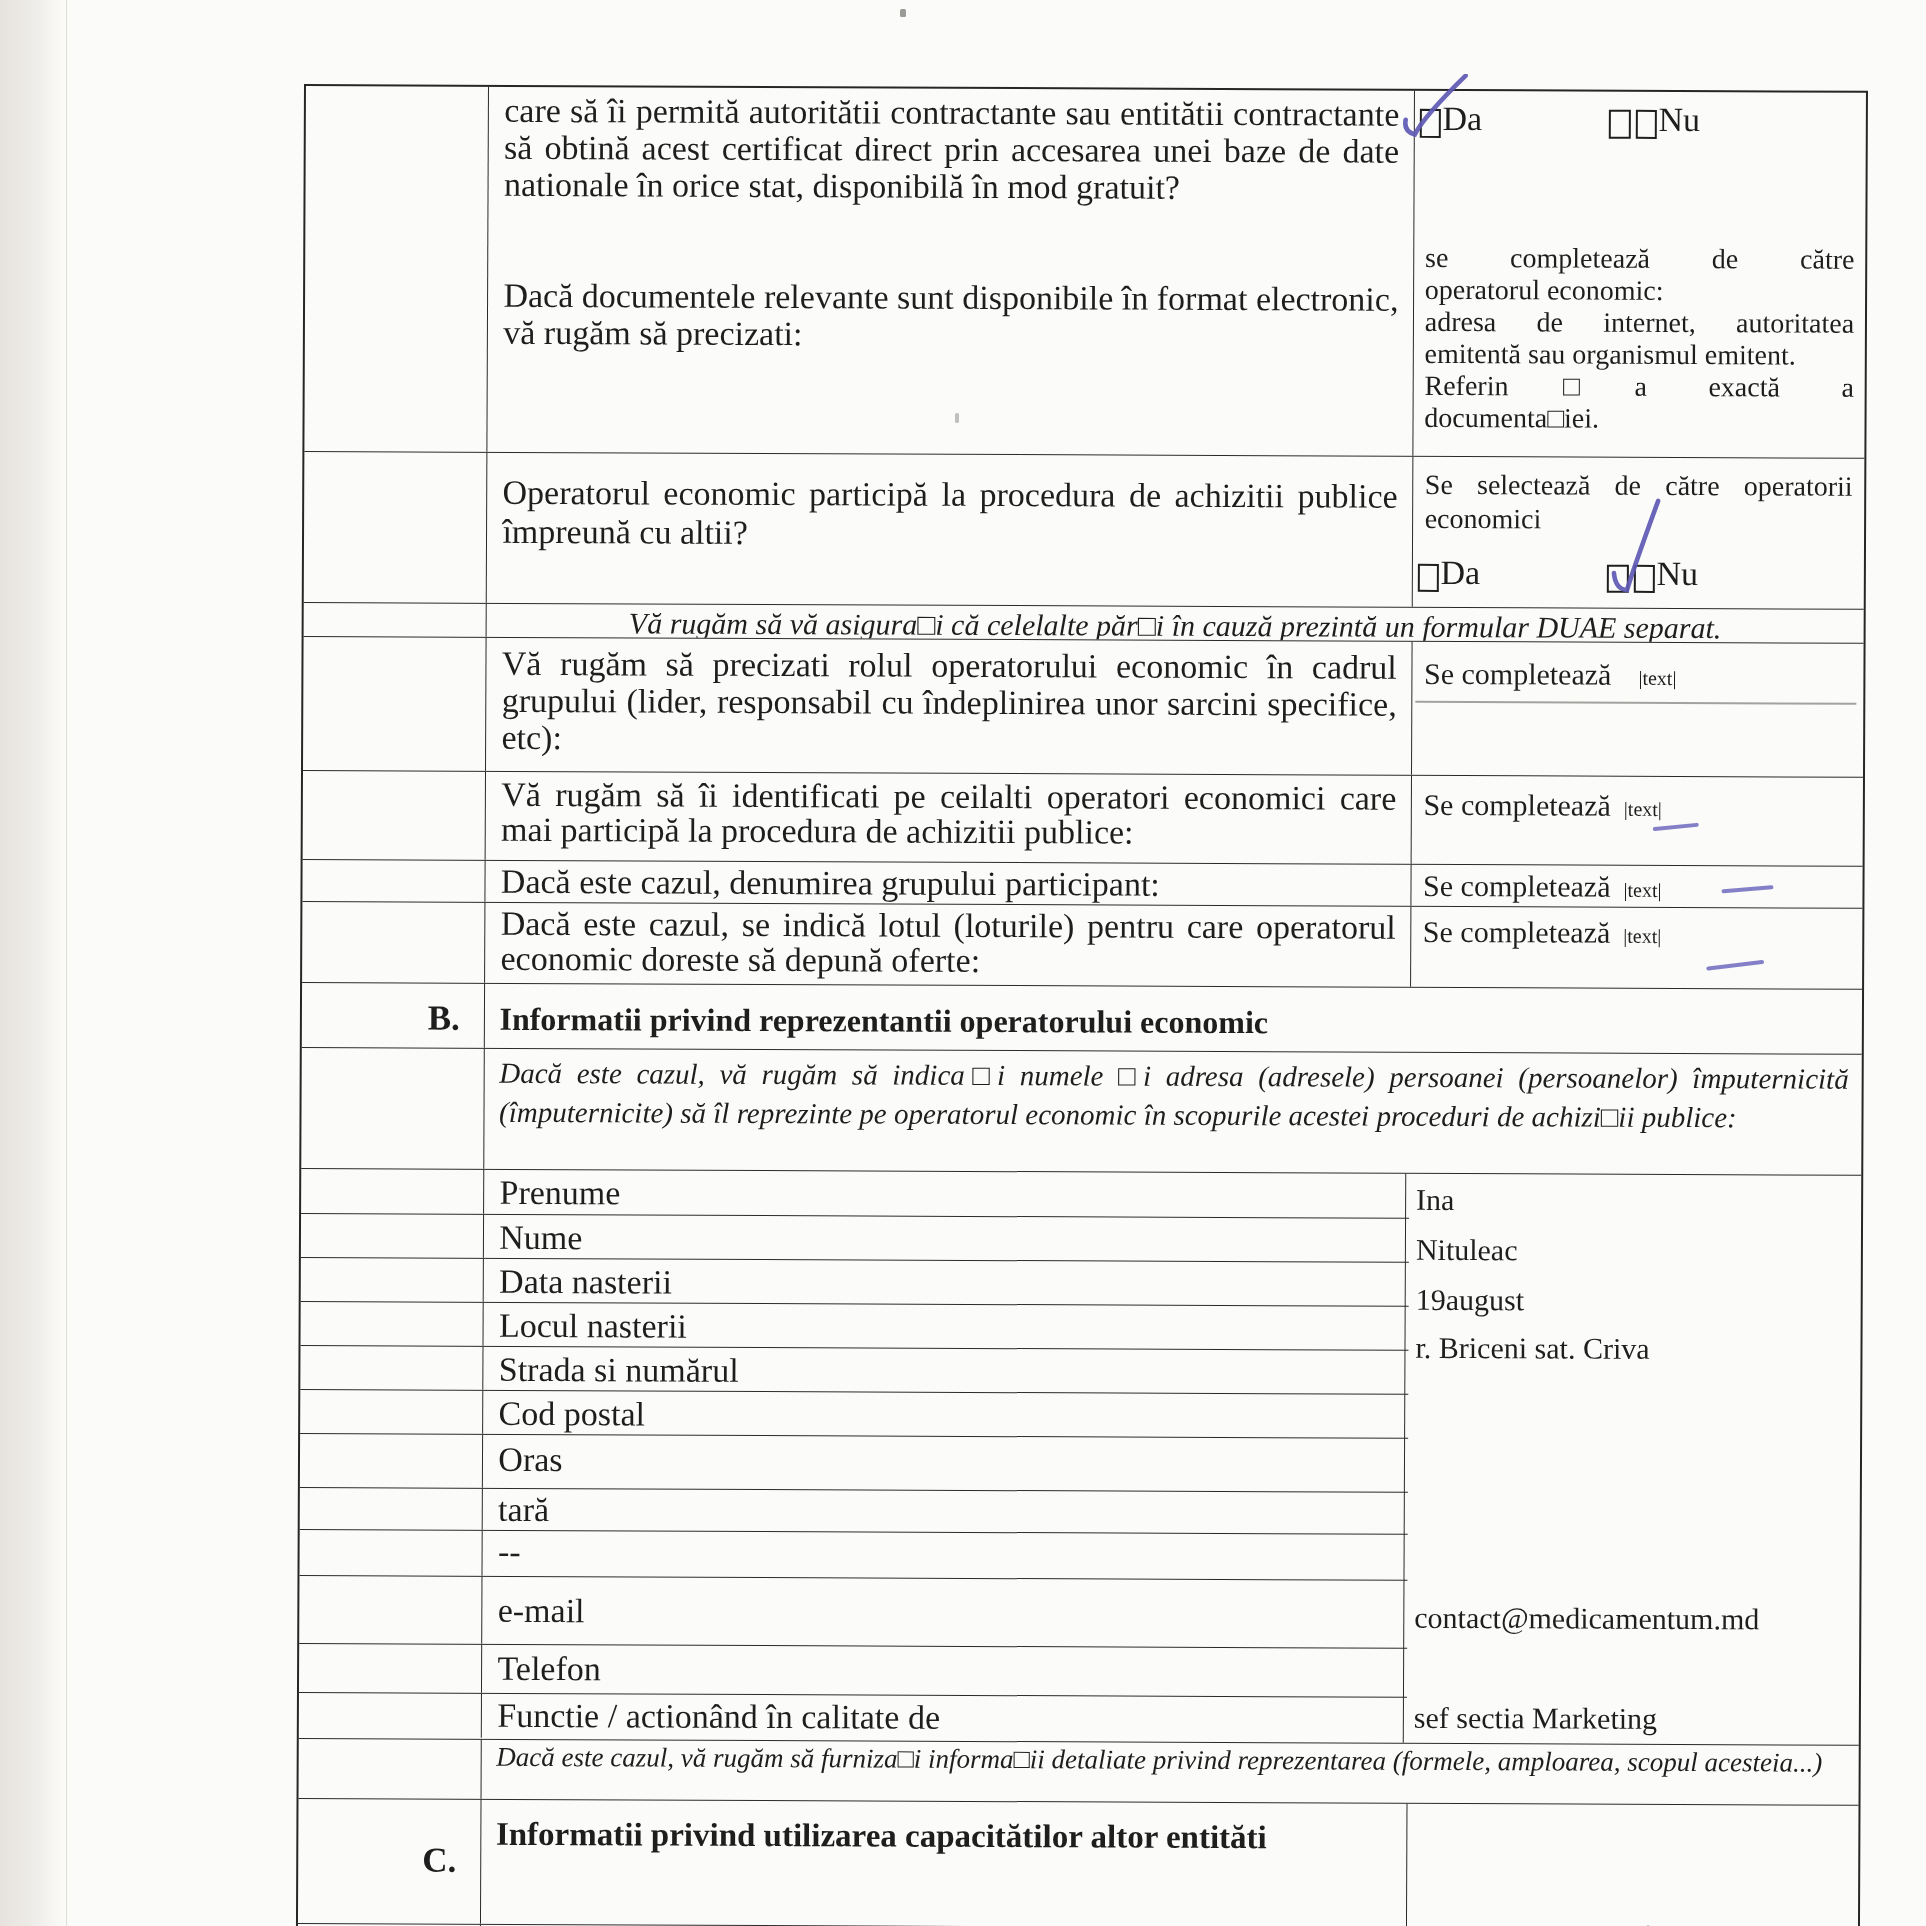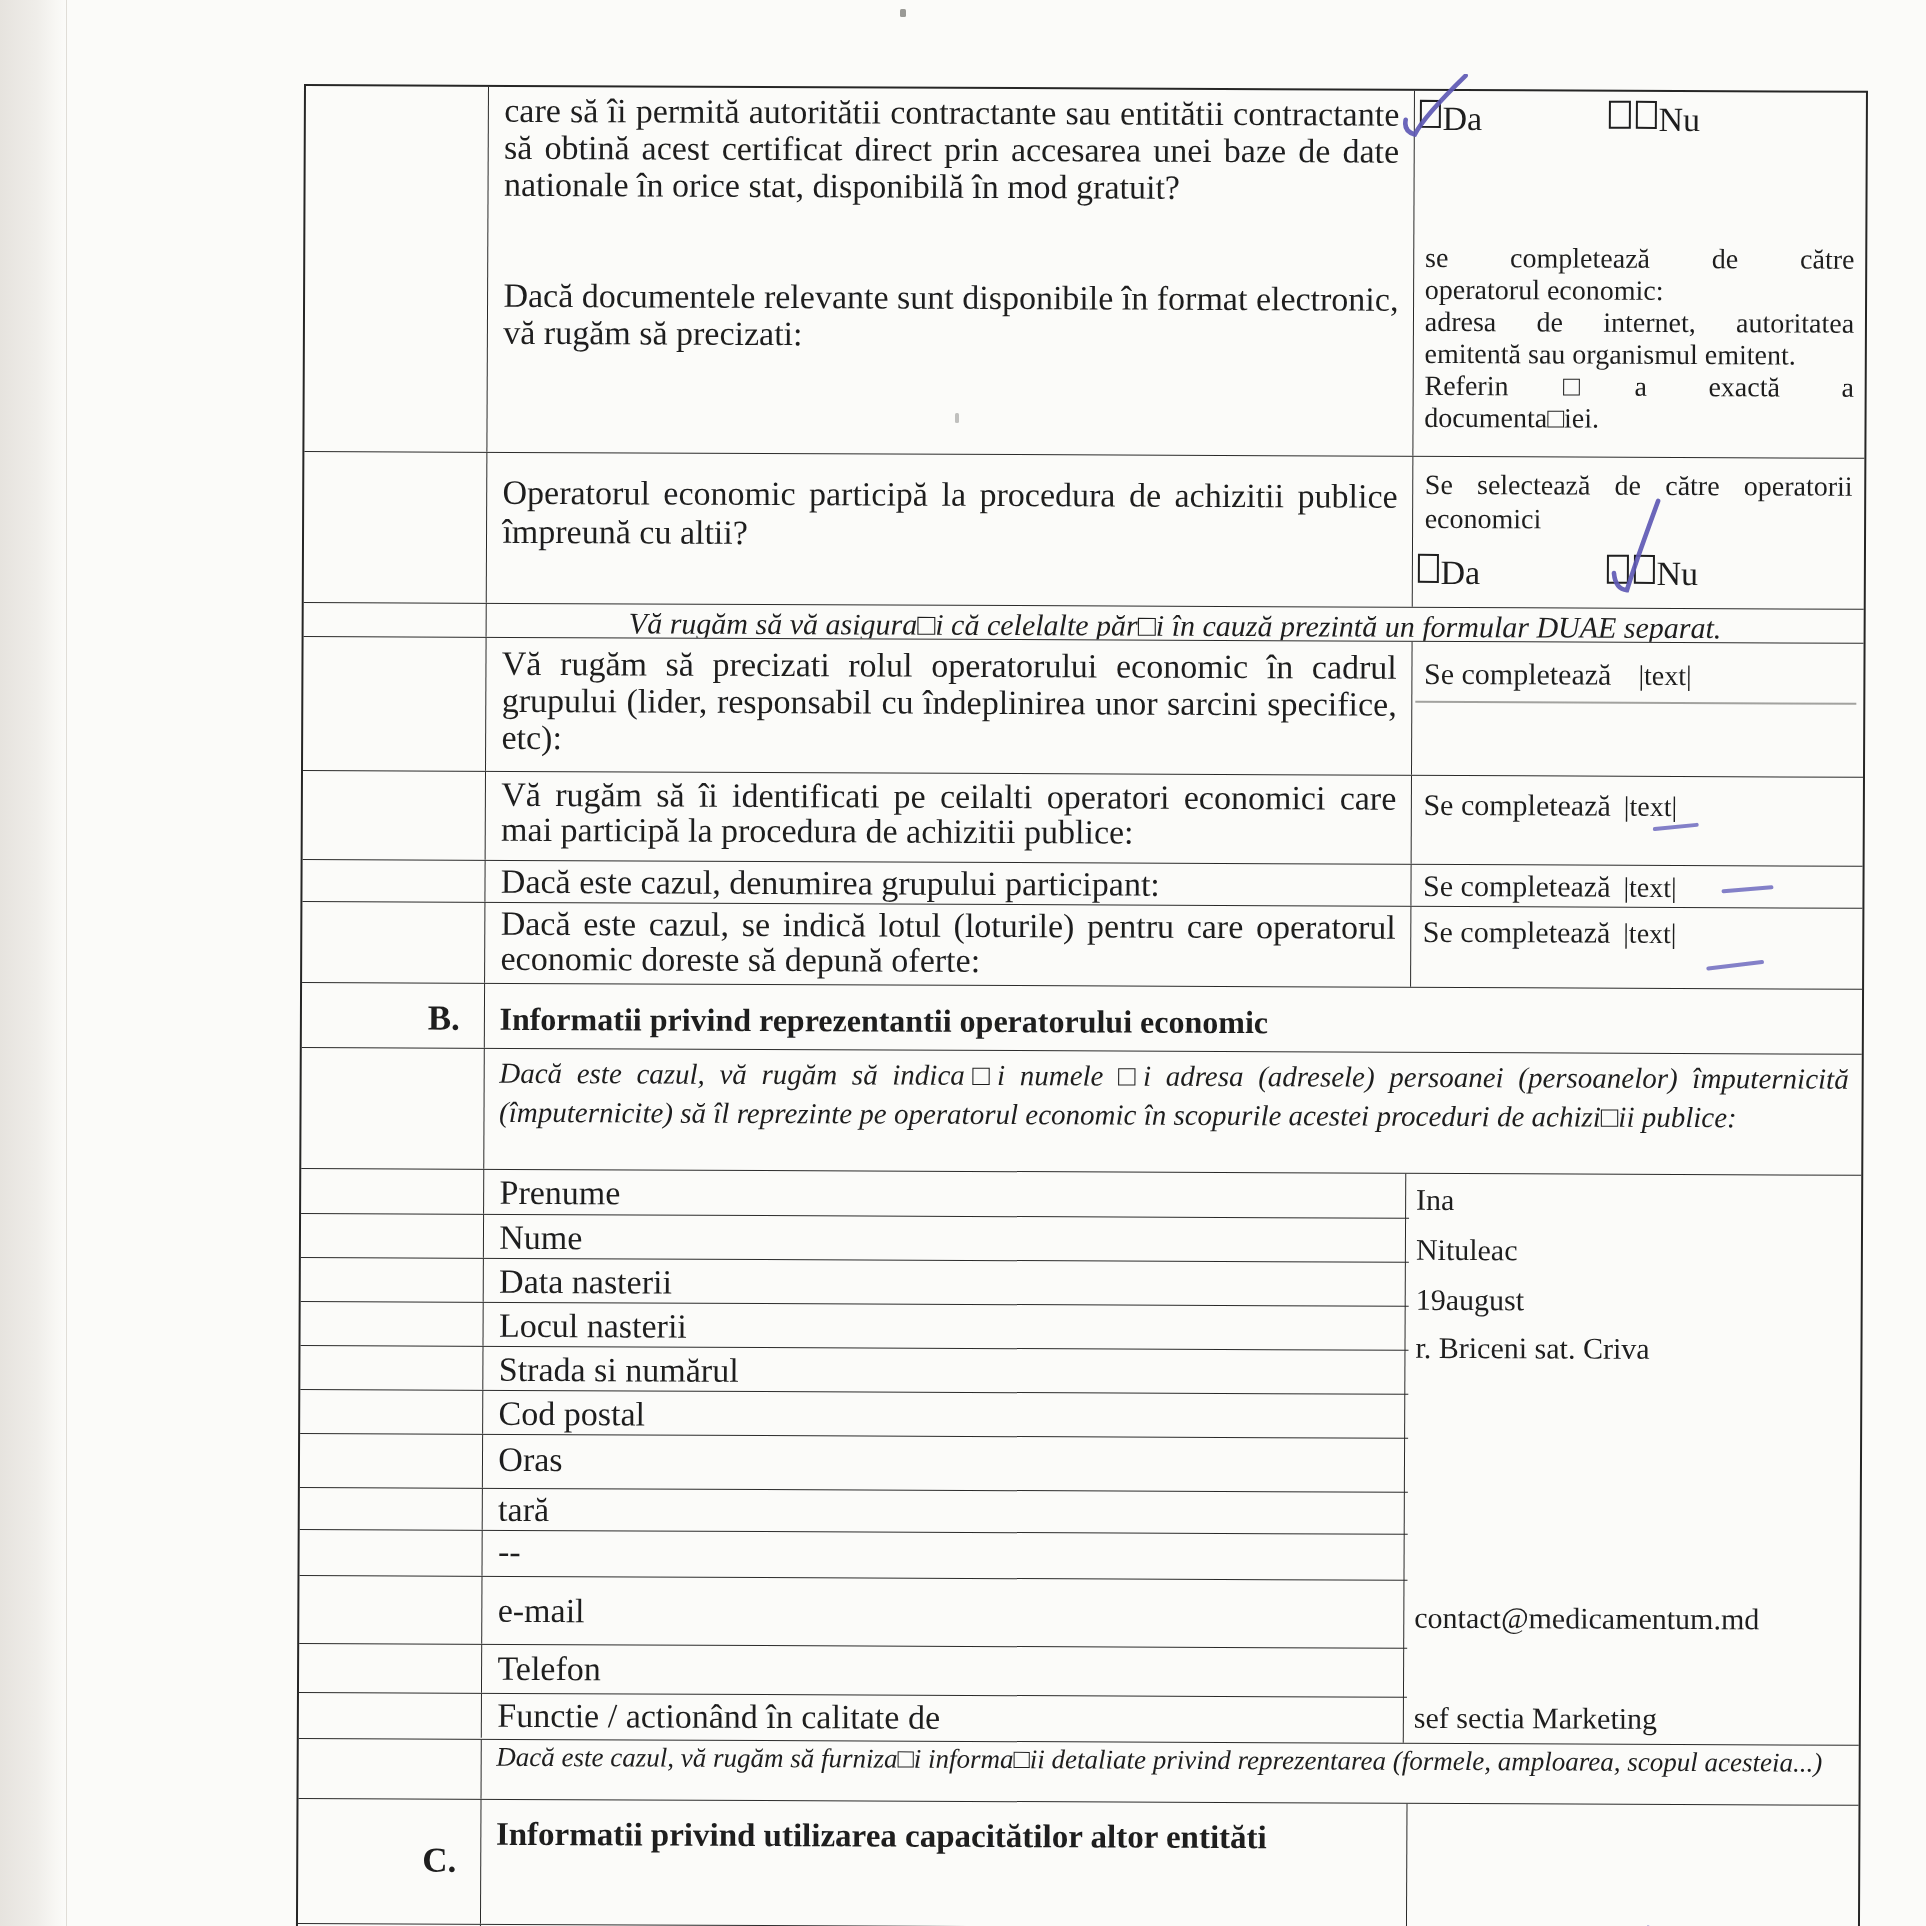--- a/index.html
+++ b/index.html
@@ -16,33 +16,33 @@
   .row{display:flex;border-top:1.9px solid #2a2a2a;box-sizing:border-box;flex:none;}
   .row.first{border-top:none;}
   .c1{width:182px;flex:none;box-sizing:border-box;overflow:hidden;}
   .c2{width:926px;flex:none;border-left:1.9px solid #2a2a2a;box-sizing:border-box;overflow:hidden;}
   .c3{flex:1;border-left:1.9px solid #2a2a2a;box-sizing:border-box;overflow:hidden;position:relative;}
   .c23{flex:1;border-left:1.9px solid #2a2a2a;box-sizing:border-box;overflow:hidden;}
 
   .q{font-size:34px;line-height:37px;text-align:justify;padding:5.4px 14.6px 0 15.4px;}
   .q2gap{margin-top:68px;text-align:left;}
   .danu{font-size:34px;padding-left:4.6px;display:flex;align-items:center;white-space:nowrap;}
-  .danu .grp{display:flex;align-items:flex-start;}
+  .danu .grp{display:flex;align-items:flex-end;}
   .danu .nug{margin-left:127px;}
   .cb{display:inline-block;width:21.6px;height:28.5px;border:2.3px solid #1f1f1f;box-sizing:border-box;
       margin-right:1.5px;flex:none;}
   .cb+ .cb{margin-left:3.1px;}
   .note{font-size:28px;line-height:32px;padding:0 10.8px 0 10.8px;}
   .jl{text-align:justify;text-align-last:justify;}
   .hint{font-size:28px;line-height:34px;padding:0 11.6px 0 11.6px;}
   .centtext{font-size:30px;font-style:italic;text-align:center;padding-top:2.3px;}
   .se{font-size:30px;padding-left:11.6px;white-space:nowrap;}
   .se .sp1{display:inline-block;width:27px;}
   .se .sp2{display:inline-block;width:13px;}
-  .se .tok{font-size:28px;}
+  .se .tok{font-size:20px;}
   .letter{font-weight:bold;font-size:35px;text-align:right;padding-right:24px;}
   .btitle{font-weight:bold;font-size:32px;padding:17px 11.6px 0 14.6px;}
   .bintro{font-style:italic;font-size:29px;line-height:39px;text-align:justify;padding:4.6px 13px 0 14.6px;}
   .plab{font-size:34px;padding-left:15.4px;}
   .prow{display:flex;border-top:1.9px solid #2a2a2a;box-sizing:border-box;}
   .prow.first{border-top:none;}
   .prow .lab{flex:1;border-left:1.9px solid #2a2a2a;box-sizing:border-box;overflow:hidden;}
   .pvwrap{position:absolute;top:0;right:0;bottom:0;width:456px;border-left:1.9px solid #2a2a2a;
           box-sizing:border-box;}
   .pv{position:absolute;left:10px;font-size:30px;white-space:nowrap;}

